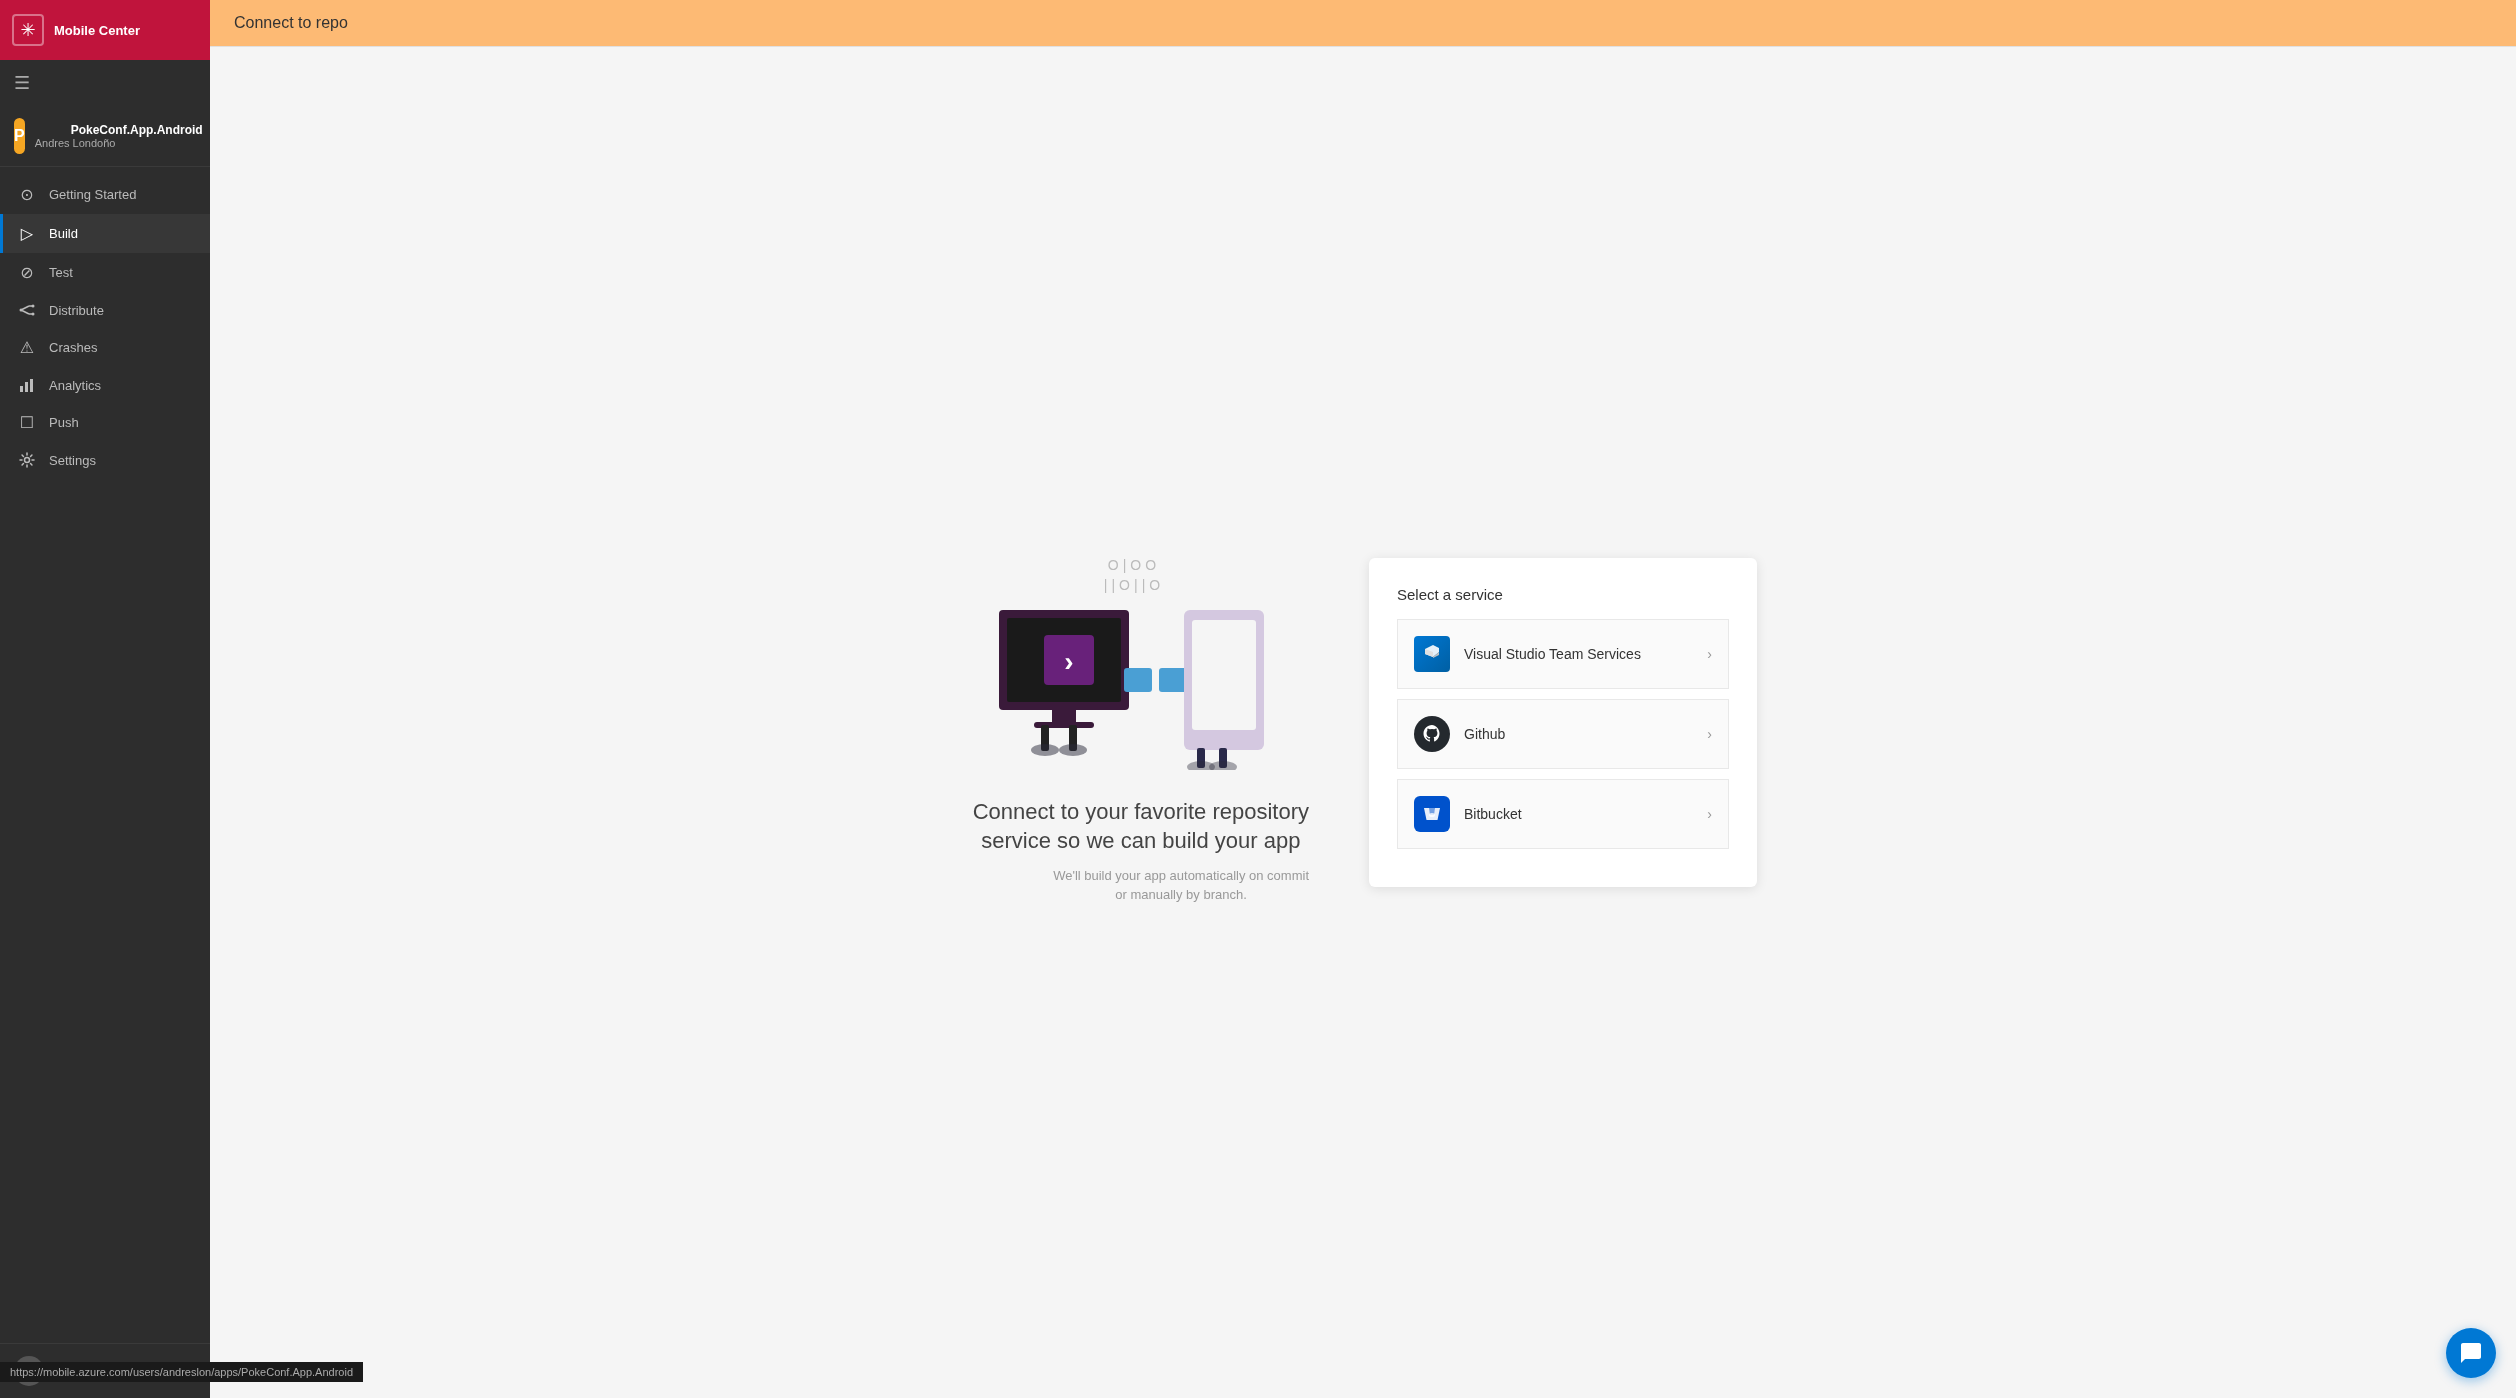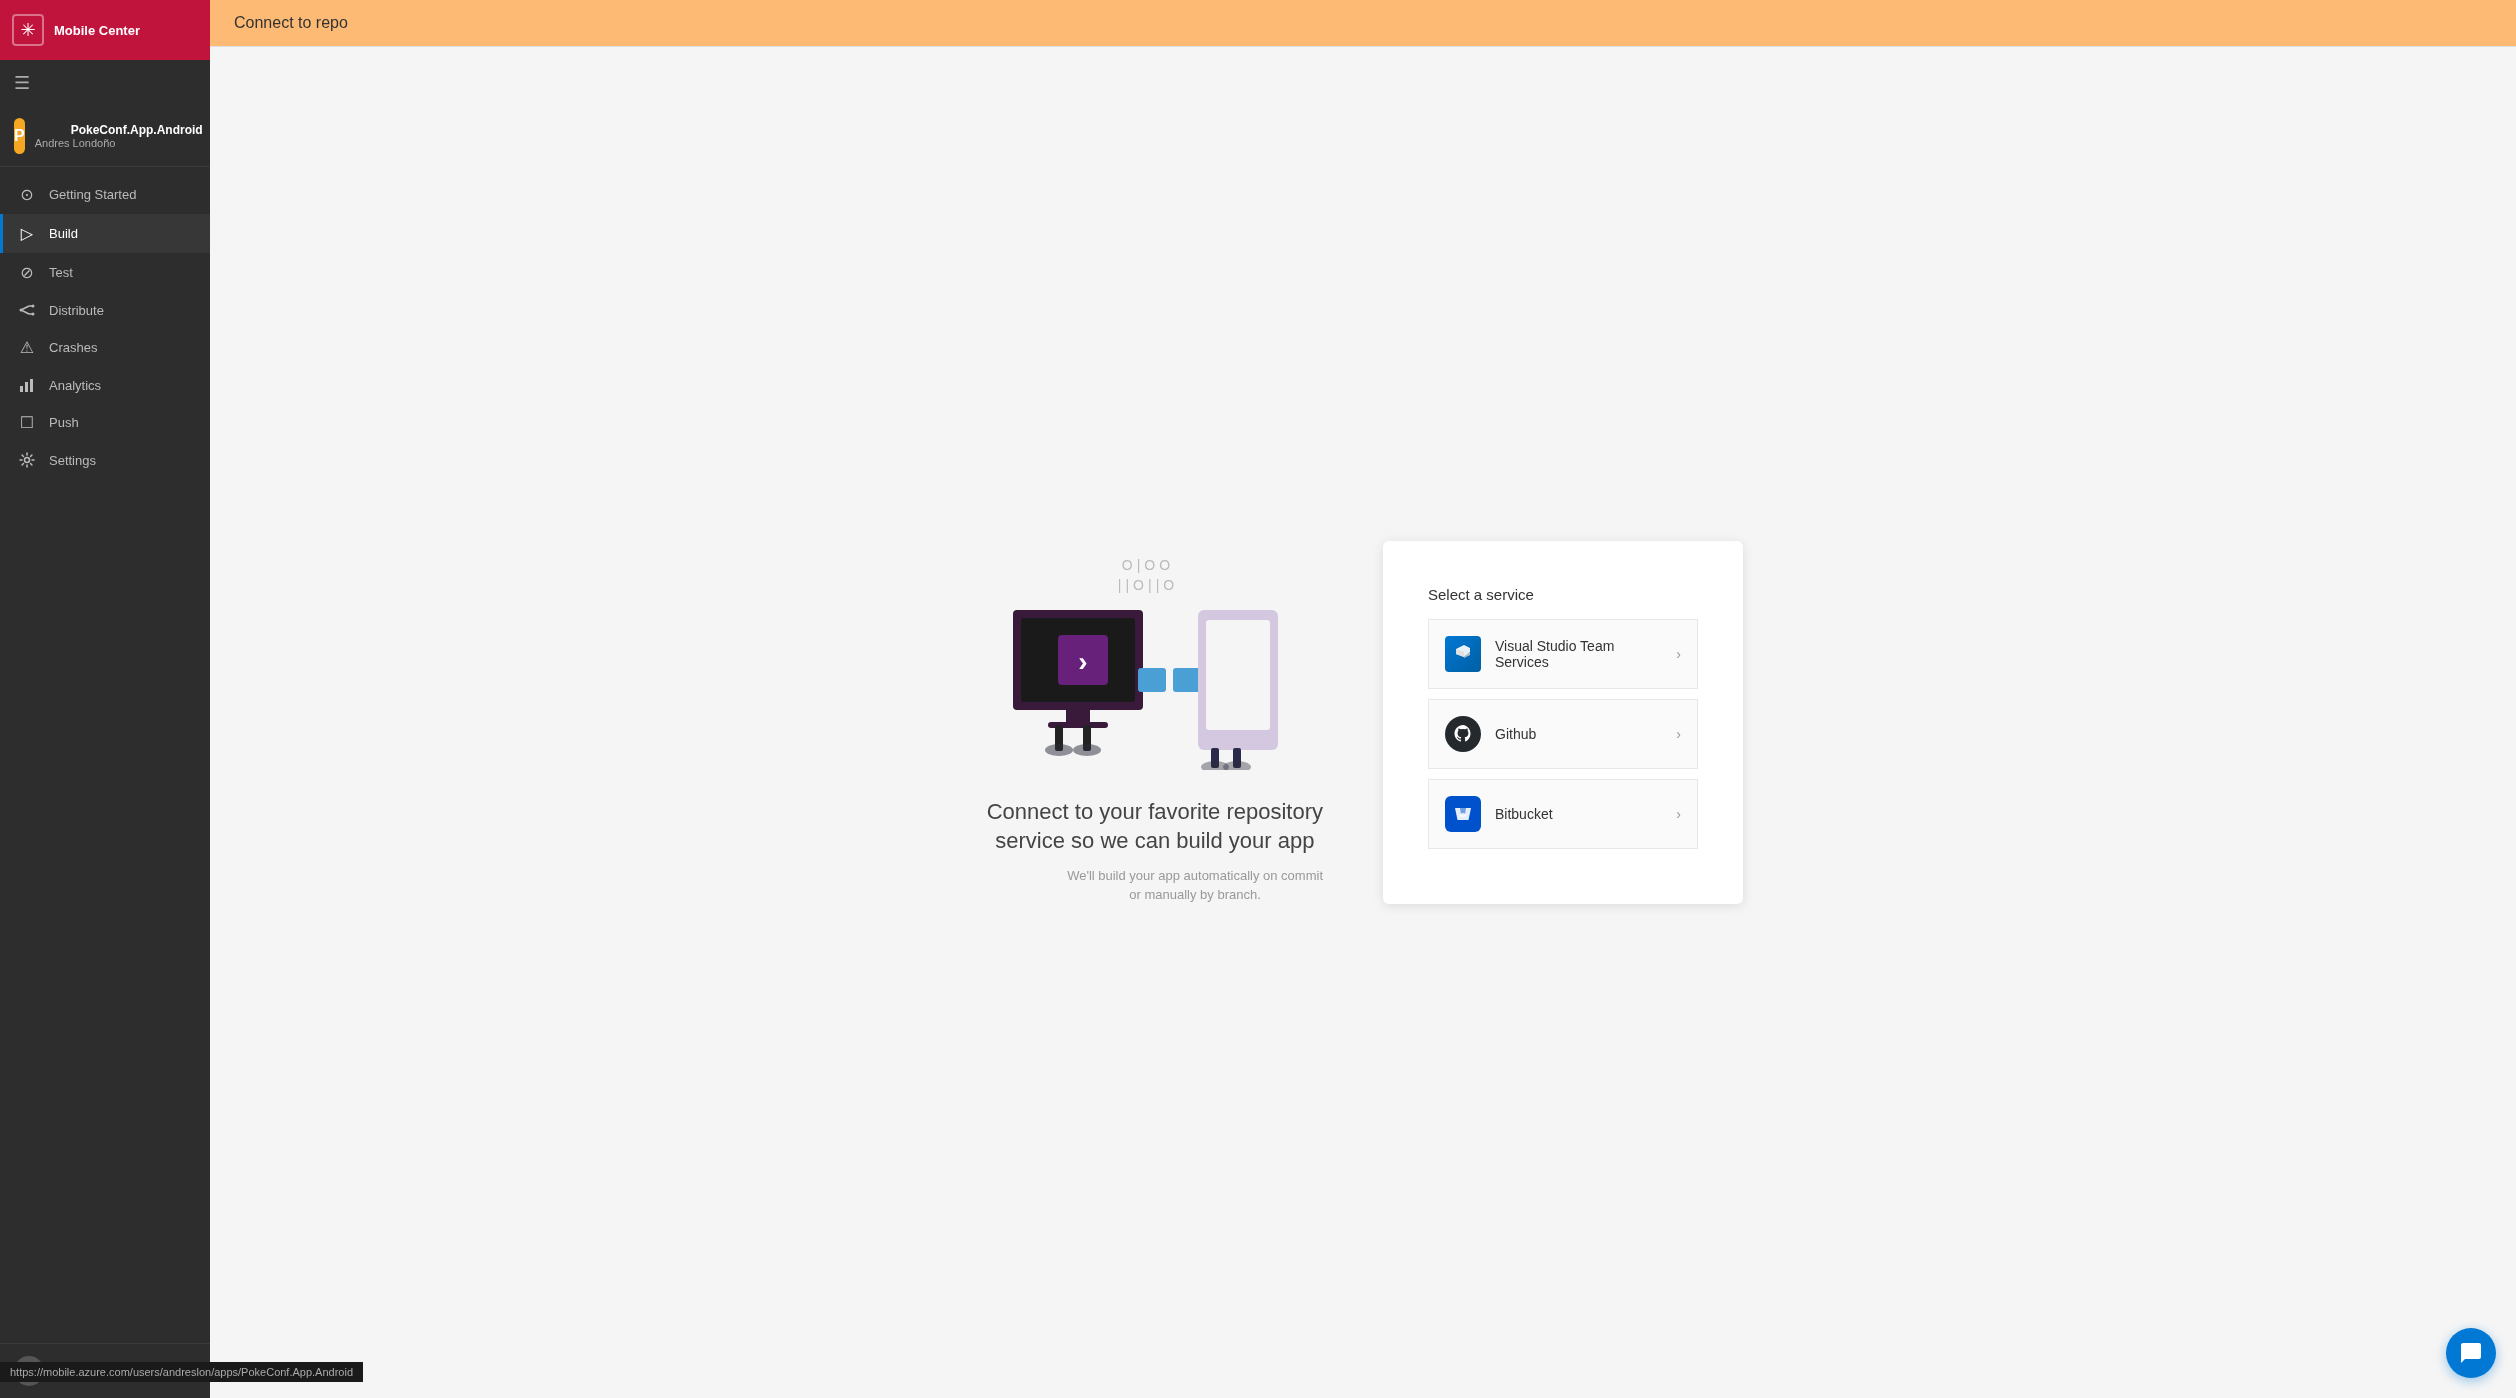--- a/index.html
+++ b/index.html
@@ -127,22 +127,22 @@
       flex-direction: column;
       align-items: flex-end;
       max-width: 400px;
     }
 
     
     .service-panel {
       background: #fff;
       border-radius: 6px;
       box-shadow: 0 2px 12px rgba(0,0,0,0.1);
-      padding: 45px;
-      width: 360px;
+      padding: 28px;
+      width: 388px;
       min-width: 320px;
     }
     .service-panel-title {
       font-size: 15px;
       color: #333;
       margin-bottom: 16px;
       font-weight: 500;
     }
     .service-item {
       display: flex;

